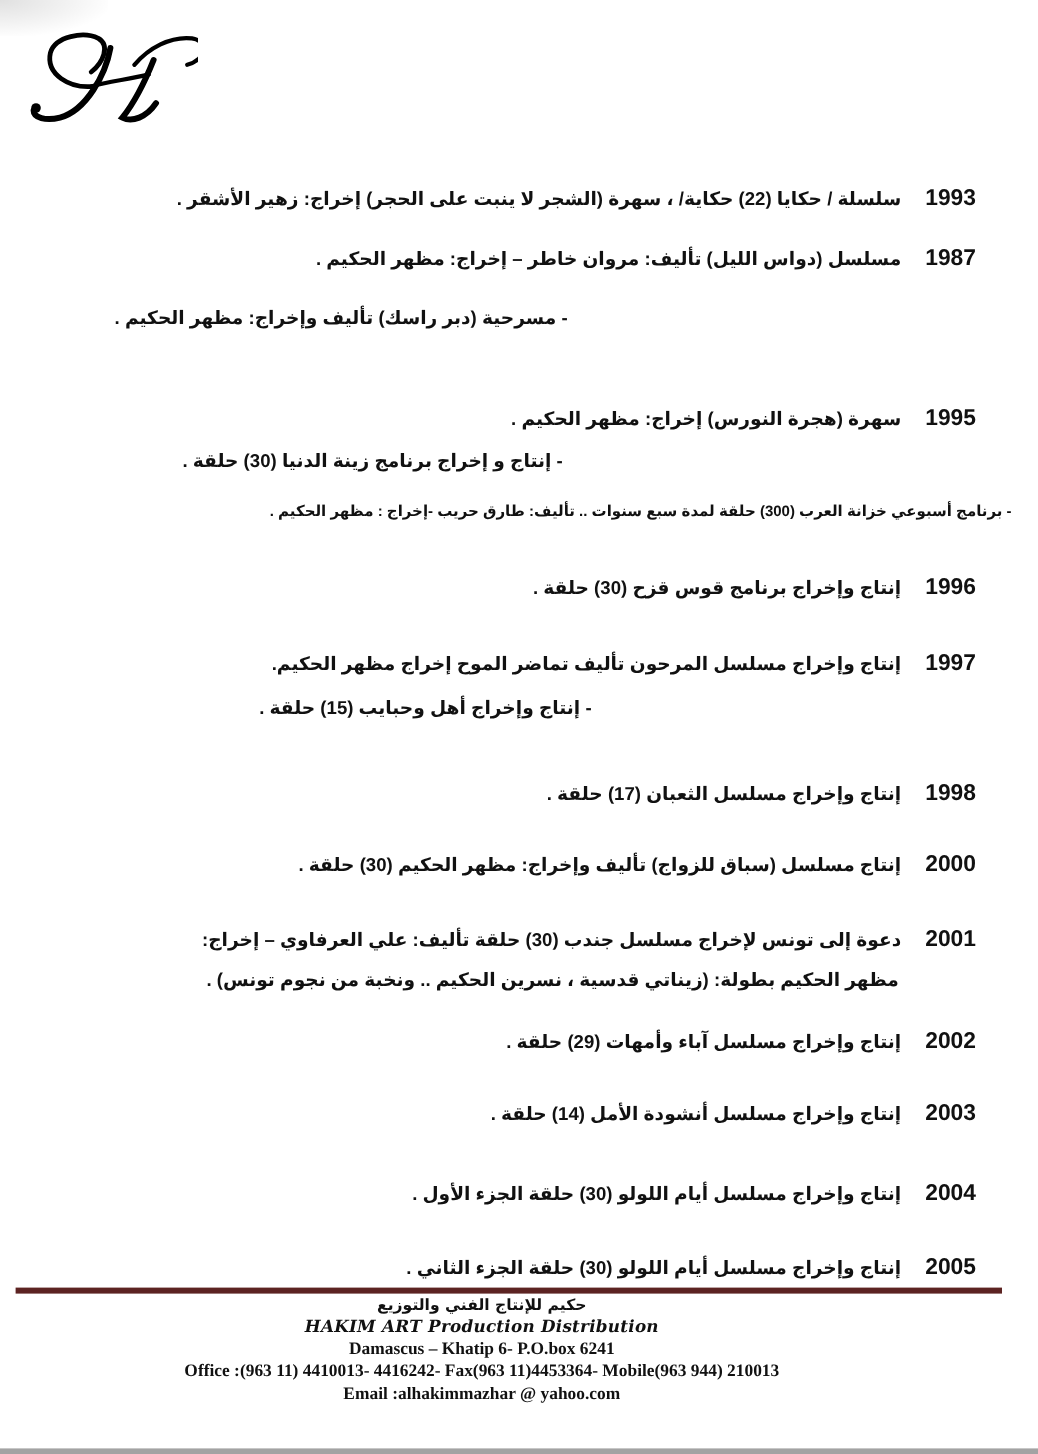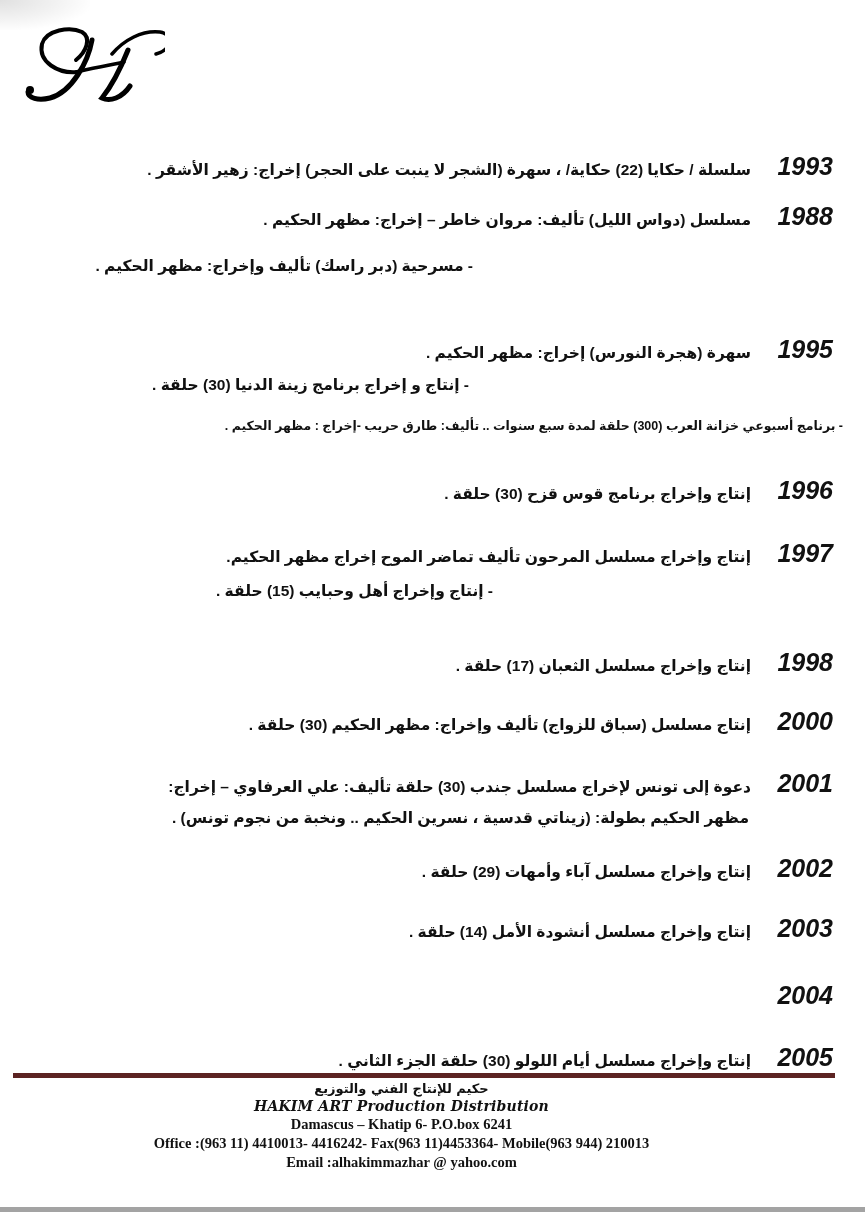--- a/index.html
+++ b/index.html
@@ -44,26 +44,25 @@
       font-weight: bold;
       font-size: 15.5px;
       line-height: 20px;
       display: flex;
       flex-direction: row;
       align-items: baseline;
     }
     .year {
       display: inline-block;
       width: 62px;
-      font-size: 25px;
+      font-size: 19px;
       font-weight: bold;
       direction: ltr;
-      text-align: right;
+      text-align: left;
       flex: 0 0 auto;
-      font-style: italic;
     }
     .gap { display: inline-block; width: 20px; flex: 0 0 auto; }
     .txt { direction: rtl; unicode-bidi: embed; }
     .small { font-size: 12.5px; }
     .divider {
       position: absolute;
       left: 13px;
       top: 1073px;
       width: 822px;
       height: 5px;
@@ -129,21 +128,21 @@
 
 <div class="entries">
 
   <div class="line" style="top:156px;">
     <span class="year">1993</span>
     <span class="gap"></span>
     <span class="txt">سلسلة / حكايا (22) حكاية/  ، سهرة (الشجر لا ينبت على الحجر) إخراج: زهير الأشقر .</span>
   </div>
 
   <div class="line" style="top:206px;">
-    <span class="year">1988</span>
+    <span class="year">1987</span>
     <span class="gap"></span>
     <span class="txt">مسلسل (دواس الليل) تأليف: مروان خاطر – إخراج: مظهر الحكيم .</span>
   </div>
 
   <div class="line" style="top:256px; right:392px;">
     <span class="txt">- مسرحية (دبر راسك) تأليف وإخراج: مظهر الحكيم .</span>
   </div>
 
   <div class="line" style="top:339px;">
     <span class="year">1995</span>
@@ -205,20 +204,21 @@
 
   <div class="line" style="top:918px;">
     <span class="year">2003</span>
     <span class="gap"></span>
     <span class="txt">إنتاج وإخراج مسلسل أنشودة الأمل   (14) حلقة .</span>
   </div>
 
   <div class="line" style="top:985px;">
     <span class="year">2004</span>
     <span class="gap"></span>
+    <span class="txt">إنتاج وإخراج مسلسل أيام اللولو    (30) حلقة الجزء الأول .</span>
   </div>
 
   <div class="line" style="top:1047px;">
     <span class="year">2005</span>
     <span class="gap"></span>
     <span class="txt">إنتاج وإخراج مسلسل أيام اللولو    (30) حلقة  الجزء الثاني .</span>
   </div>
 
 </div>
 

